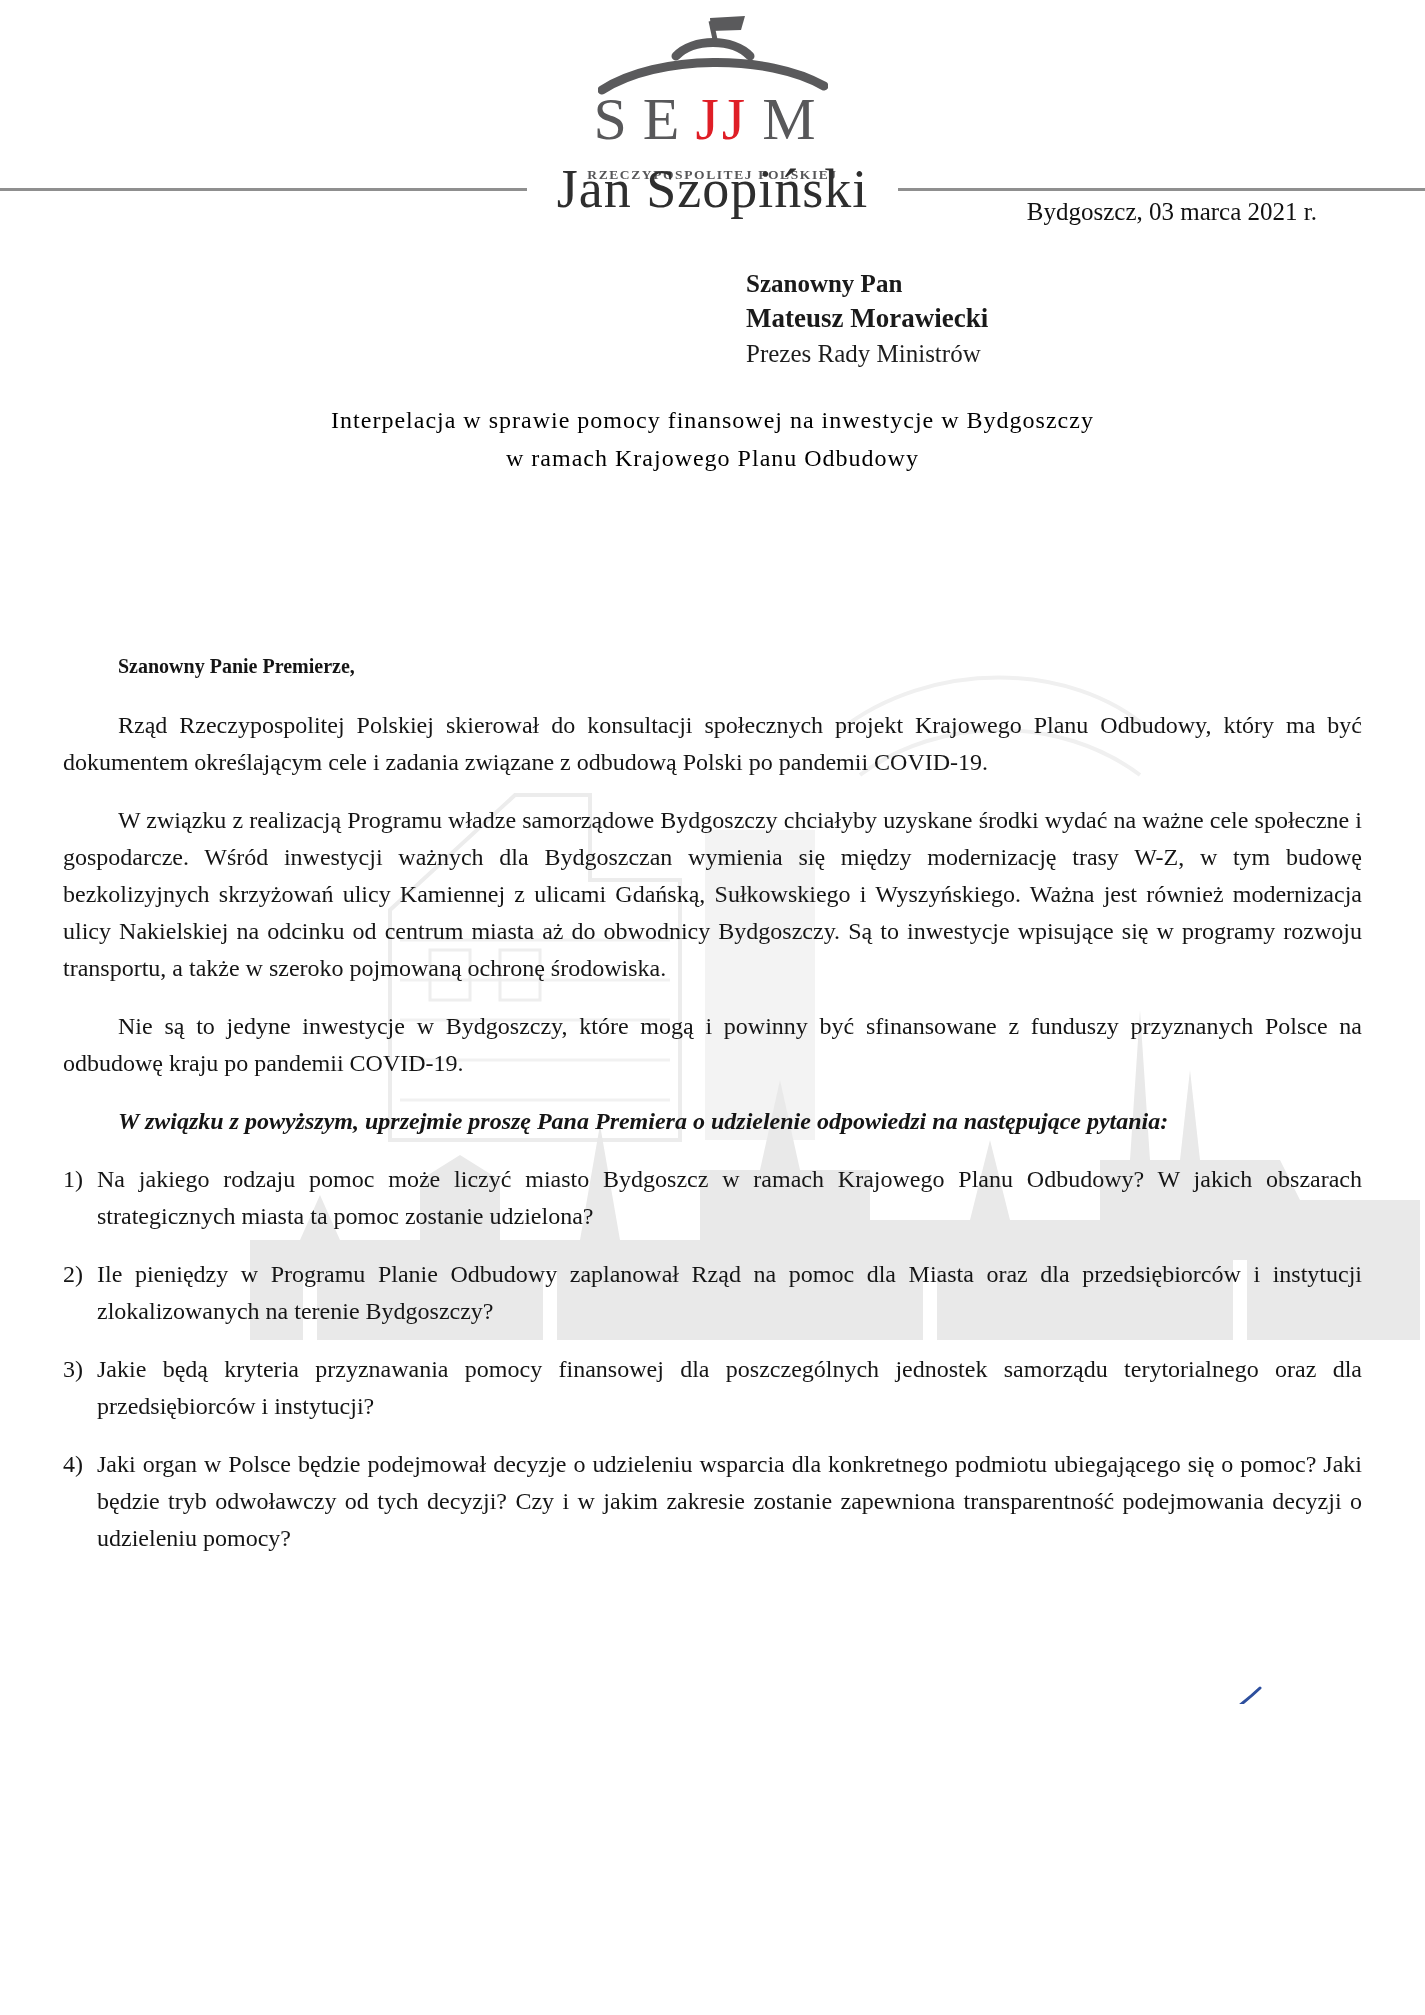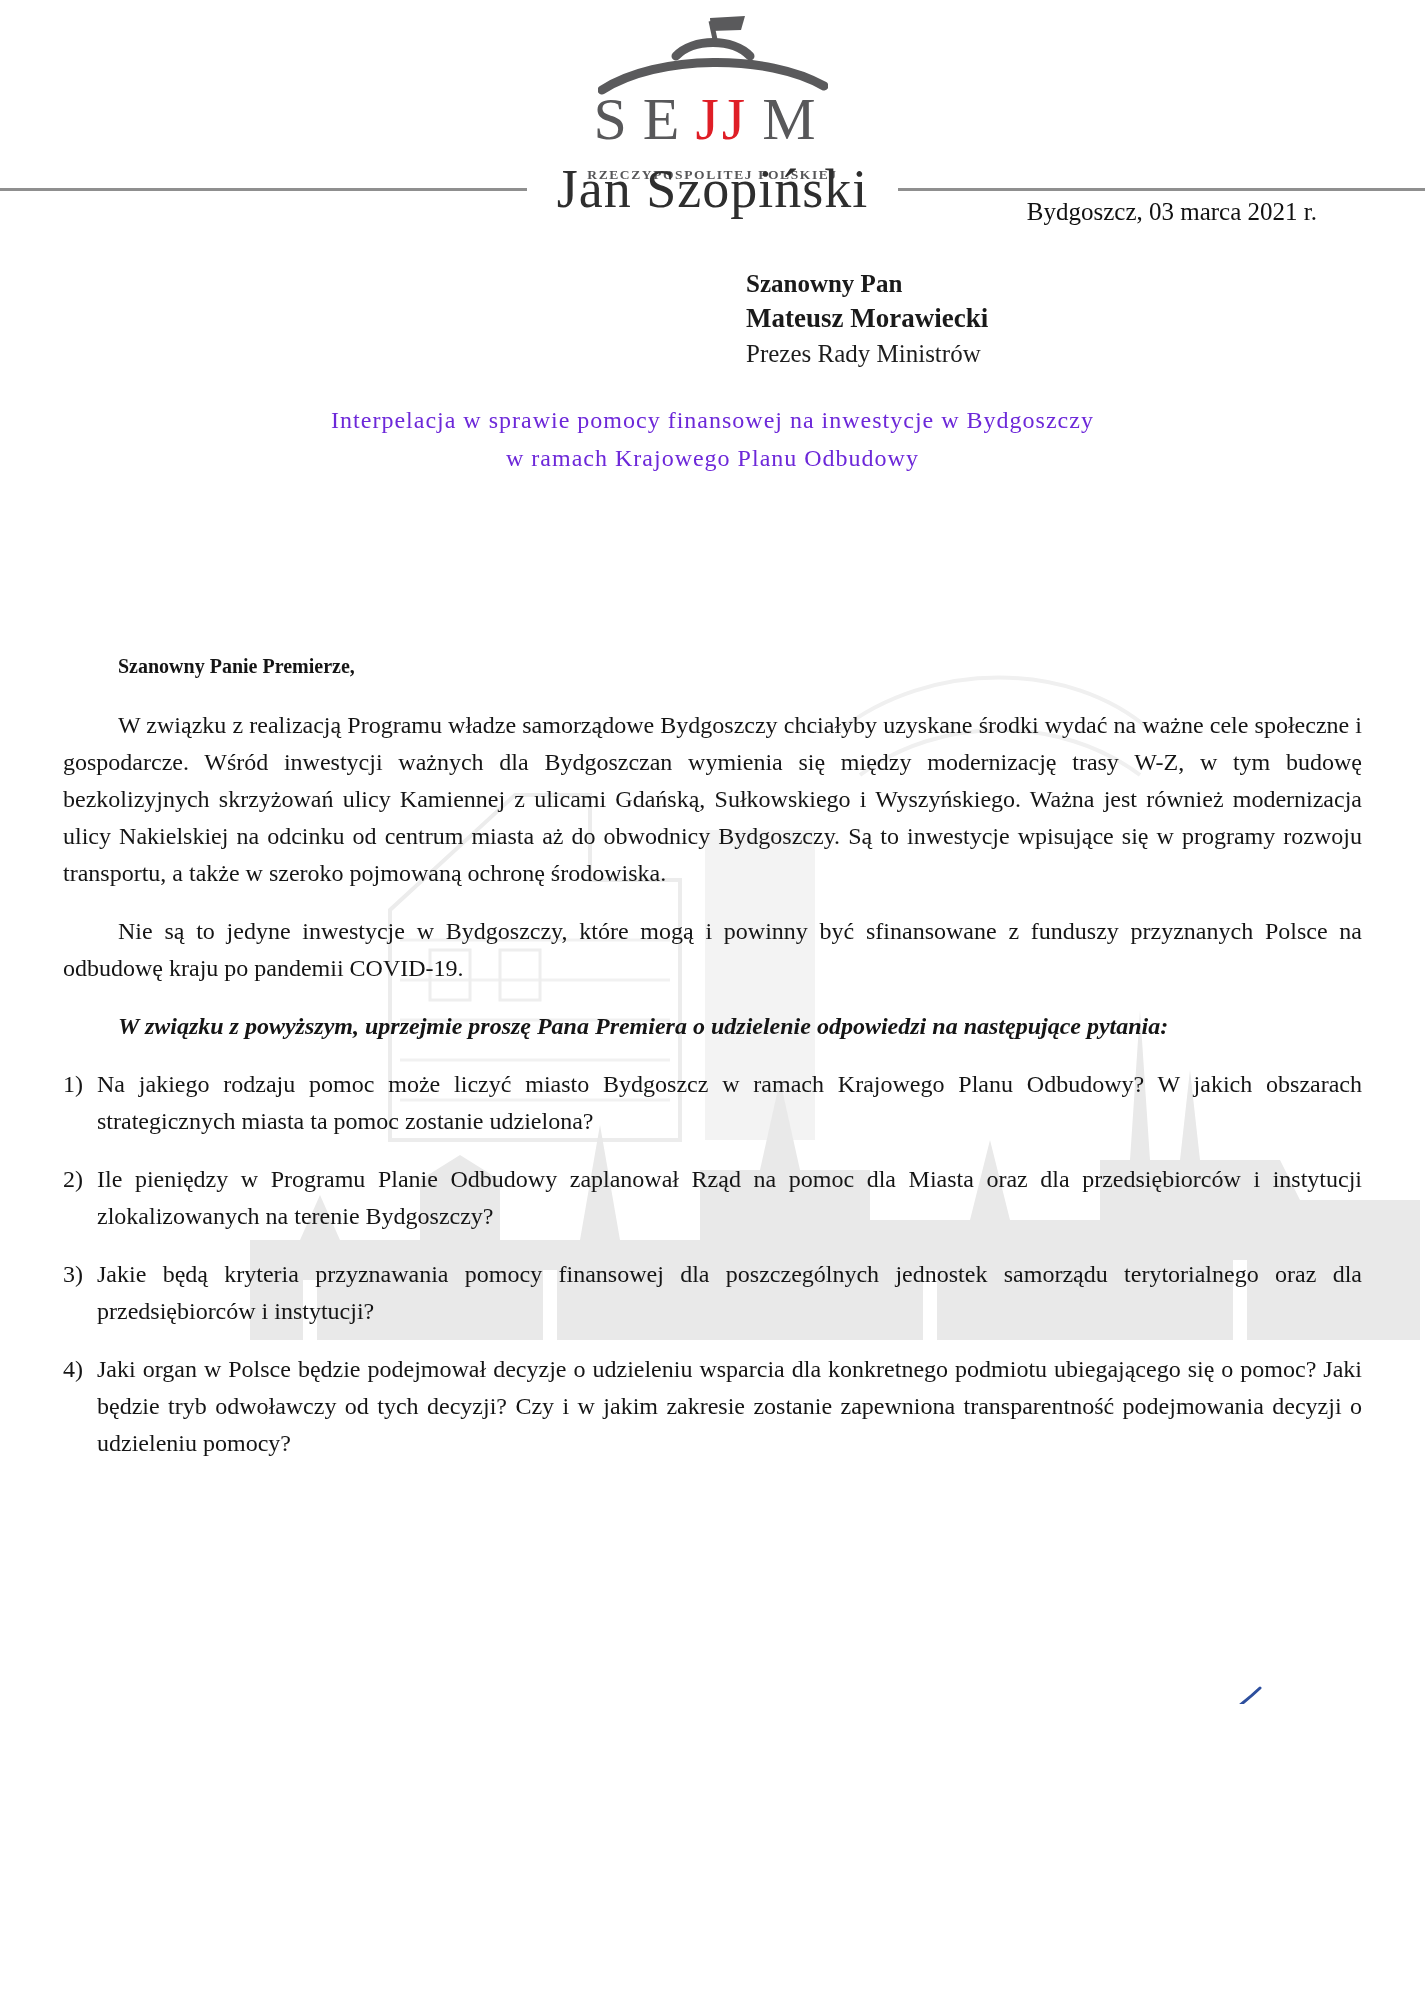--- a/index.html
+++ b/index.html
@@ -49,21 +49,21 @@
 
   
   .addressee { position: absolute; top: 266px; left: 746px; z-index: 1; line-height: 35px; }
   .addr-1 { font-size: 25px; font-weight: 700; }
   .addr-2 { font-size: 27px; font-weight: 700; }
   .addr-3 { font-size: 25px; font-weight: 400; color: #1d1d1d; }
 
   
   .title {
     position: absolute; top: 401px; left: 0; right: 0; z-index: 1;
-    text-align: center; font-size: 24px; letter-spacing: 1px; color: #6d28d9;
+    text-align: center; font-size: 24px; letter-spacing: 1px; color: #000000;
     line-height: 38px;
   }
 
   
   .body {
     position: absolute; top: 648px; left: 63px; width: 1299px; z-index: 1;
     font-size: 24px; line-height: 37px; text-align: justify; color: #151515;
   }
   .salutation { font-weight: 700; font-size: 20px; margin: 0 0 22px 55px; text-align: left; }
   .body p { margin: 0 0 21px 0; text-indent: 55px; }
@@ -137,20 +137,21 @@
     <div class="addr-3">Prezes Rady Ministrów</div>
   </div>
 
   <div class="title">
     <div>Interpelacja w sprawie pomocy finansowej na inwestycje w Bydgoszczy</div>
     <div>w ramach Krajowego Planu Odbudowy</div>
   </div>
 
   <div class="body">
     <div class="salutation">Szanowny Panie Premierze,</div>
+    <p>Rząd Rzeczypospolitej Polskiej skierował do konsultacji społecznych projekt Krajowego Planu Odbudowy, który ma być dokumentem określającym cele i zadania związane z odbudową Polski po pandemii COVID-19.</p>
     <p>W związku z realizacją Programu władze samorządowe Bydgoszczy chciałyby uzyskane środki wydać na ważne cele społeczne i gospodarcze. Wśród inwestycji ważnych dla Bydgoszczan wymienia się między modernizację trasy W-Z, w tym budowę bezkolizyjnych skrzyżowań ulicy Kamiennej z ulicami Gdańską, Sułkowskiego i Wyszyńskiego. Ważna jest również modernizacja ulicy Nakielskiej na odcinku od centrum miasta aż do obwodnicy Bydgoszczy. Są to inwestycje wpisujące się w programy rozwoju transportu, a także w szeroko pojmowaną ochronę środowiska.</p>
     <p>Nie są to jedyne inwestycje w Bydgoszczy, które mogą i powinny być sfinansowane z funduszy przyznanych Polsce na odbudowę kraju po pandemii COVID-19.</p>
     <p class="request">W związku z powyższym, uprzejmie proszę Pana Premiera o udzielenie odpowiedzi na następujące pytania:</p>
 
     <div class="q">
       <span class="q-num">1)</span>
       <span class="q-text">Na jakiego rodzaju pomoc może liczyć miasto Bydgoszcz w ramach Krajowego Planu Odbudowy? W jakich obszarach strategicznych miasta ta pomoc zostanie udzielona?</span>
     </div>
     <div class="q">
       <span class="q-num">2)</span>

